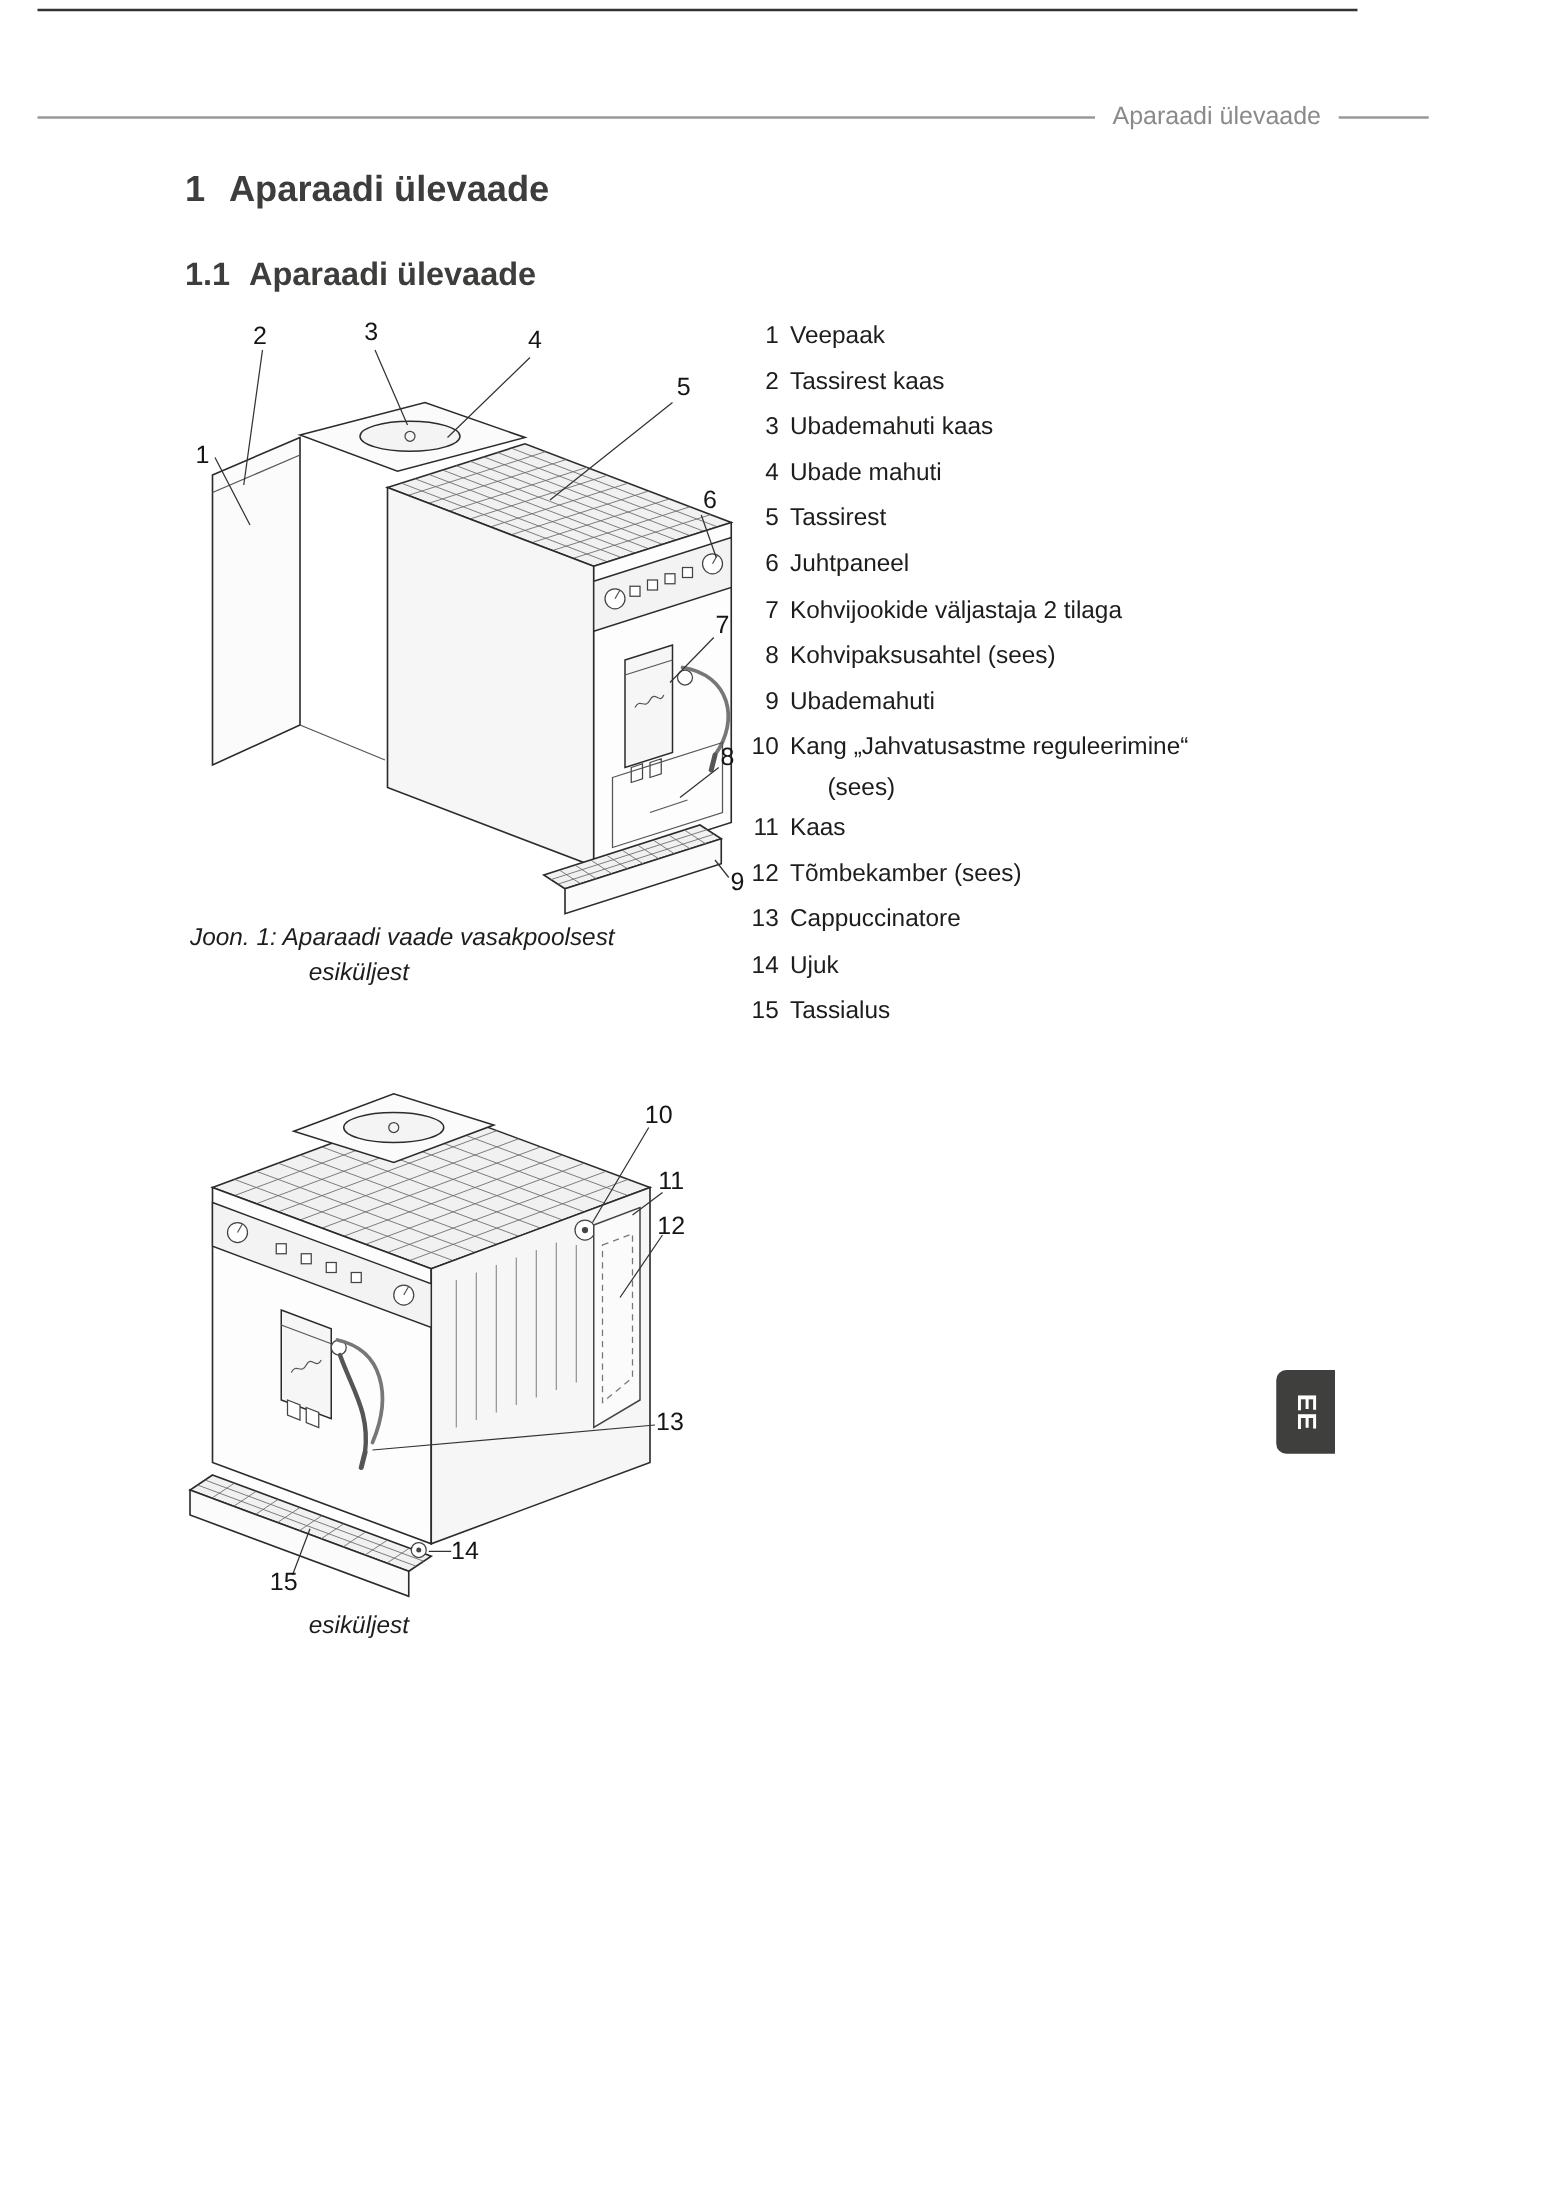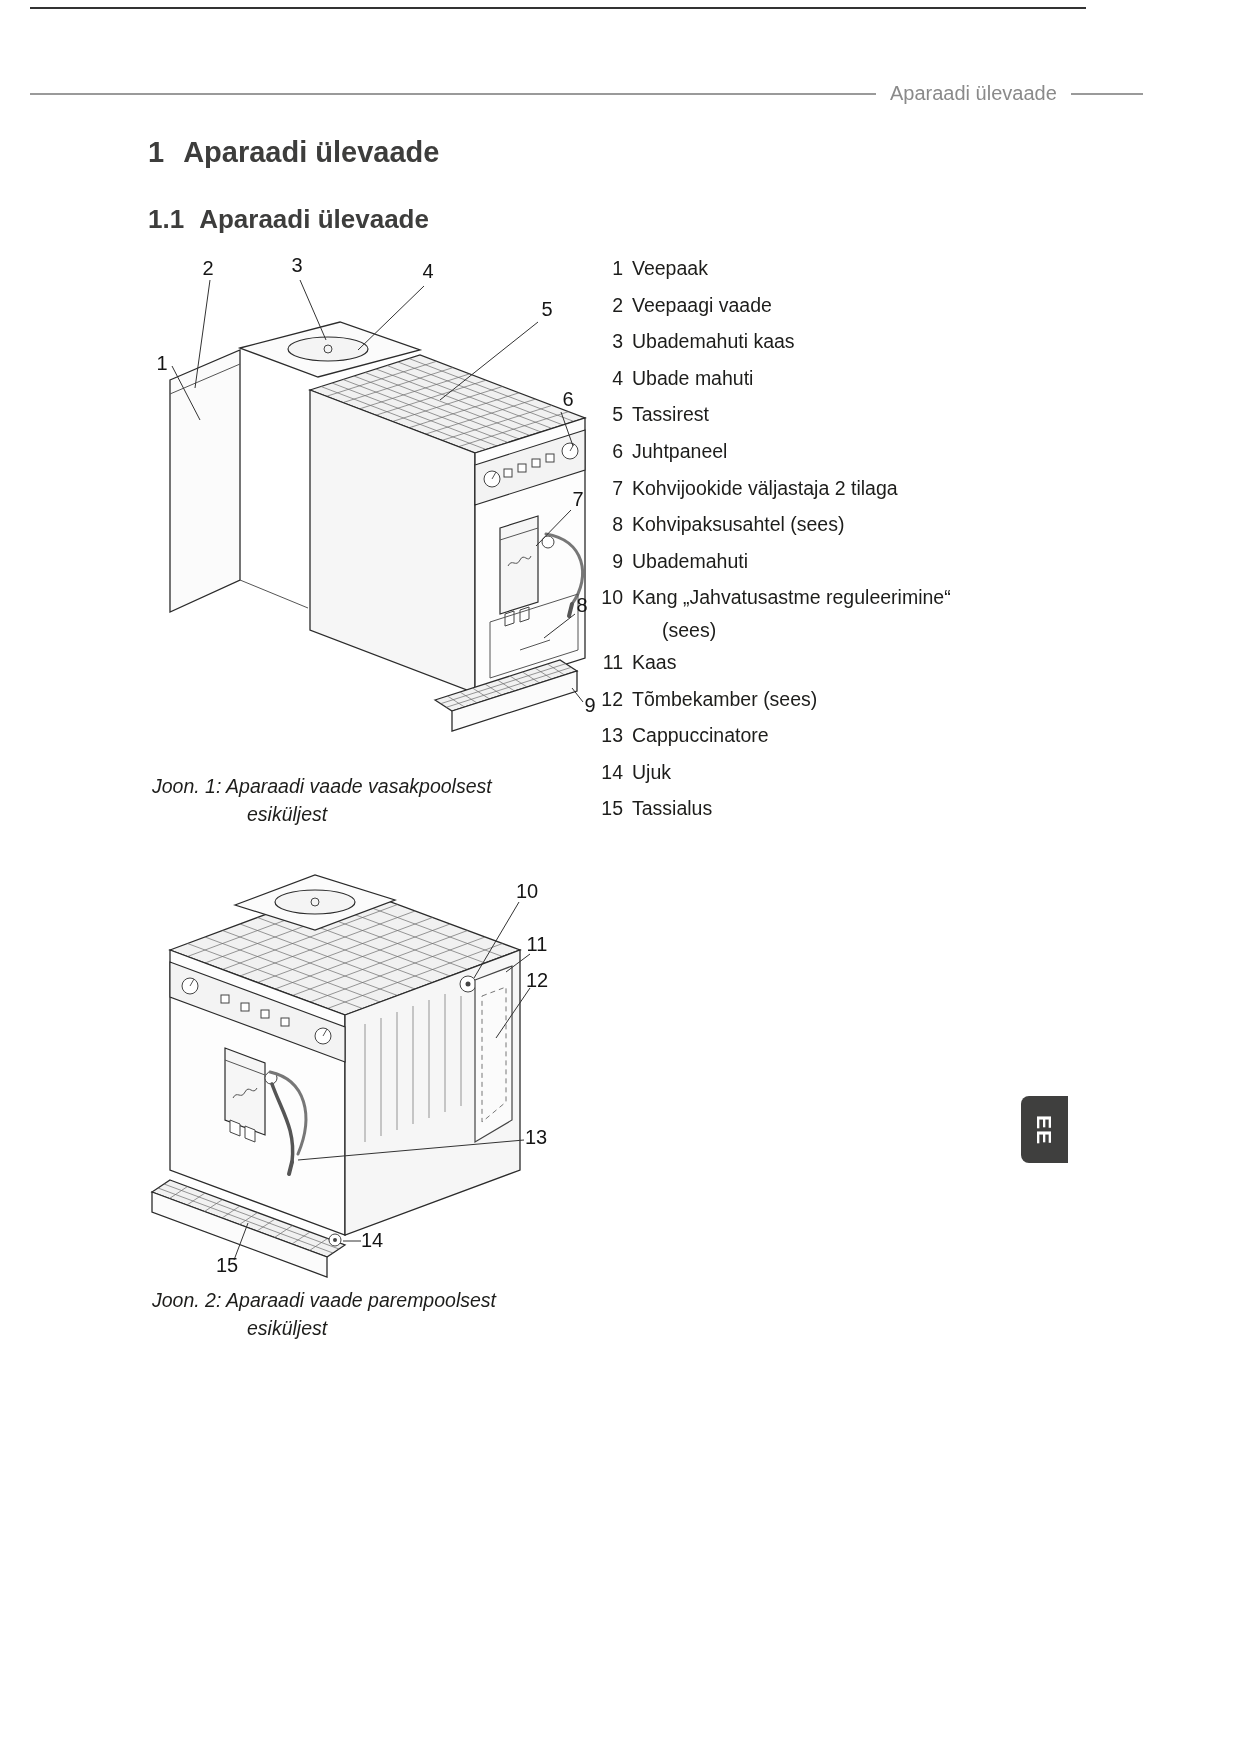--- a/index.html
+++ b/index.html
@@ -33,21 +33,21 @@
   svg .face-shade{fill:#f6f6f6; stroke:#2b2b2b; stroke-width:1.3;}
   svg .grid-fill{fill:#f1f1f1; stroke:#2b2b2b; stroke-width:1.3;}
   svg .gridline{stroke:#6b6b6b; stroke-width:0.7; fill:none;}
   svg .thin{stroke:#555; stroke-width:1; fill:none;}
   svg .leader{stroke:#333; stroke-width:1; fill:none;}
   svg .btn{fill:#fff; stroke:#444; stroke-width:1;}
   svg .hose{fill:none; stroke:#777; stroke-width:3; stroke-linecap:round;}
   svg .hose2{fill:none; stroke:#555; stroke-width:3.5; stroke-linecap:round;}
 
   .caption{position:absolute; font-style:italic; font-size:19.5px; line-height:28px; color:var(--text);}
-  .caption1{left:152px; top:736px; width:470px;margin-top:36px;}
+  .caption1{left:152px; top:736px; width:470px;}
   .caption2{left:152px; top:1286px; width:470px;}
   .cap-line2{padding-left:95px;}
 
   .legend{position:absolute; left:596px; top:250px; width:500px; font-size:19.5px; color:var(--text);}
   .legend-row{display:flex; line-height:36.6px;}
   .l-num{width:27px; text-align:right; margin-right:9px; flex:none;}
   .l-line{display:block;}
   .l-cont{padding-left:30px; line-height:28px;}
 
   .lang-tab{position:absolute; left:1021px; top:1096px; width:47px; height:67px; background:var(--tab-bg);
@@ -162,21 +162,21 @@
     <div class="cap-line2">esiküljest</div>
   </div>
 
   <div class="legend">
     <div class="legend-row">
         <span class="l-num">1</span>
         <span class="l-label">Veepaak</span>
       </div>
     <div class="legend-row">
         <span class="l-num">2</span>
-        <span class="l-label">Veepaagi vaade</span>
+        <span class="l-label">Tassirest kaas</span>
       </div>
     <div class="legend-row">
         <span class="l-num">3</span>
         <span class="l-label">Ubademahuti kaas</span>
       </div>
     <div class="legend-row">
         <span class="l-num">4</span>
         <span class="l-label">Ubade mahuti</span>
       </div>
     <div class="legend-row">
@@ -297,21 +297,20 @@
 
     <text class="callout" x="397" y="88" text-anchor="middle">10</text>
     <text class="callout" x="407" y="141" text-anchor="middle">11</text>
     <text class="callout" x="407" y="177" text-anchor="middle">12</text>
     <text class="callout" x="406" y="334" text-anchor="middle">13</text>
     <text class="callout" x="242" y="437" text-anchor="middle">14</text>
     <text class="callout" x="97" y="462" text-anchor="middle">15</text>
   </svg>
 
   <div class="caption caption2">
-    <div>Joon. 2: Aparaadi vaade parempoolsest</div>
     <div class="cap-line2">esiküljest</div>
   </div>
 
   <div class="lang-tab">
     <span>EE</span>
   </div>
 
   <div class="footer">
     <span class="f-rule f-long"></span>
     <span class="f-num">399</span>

